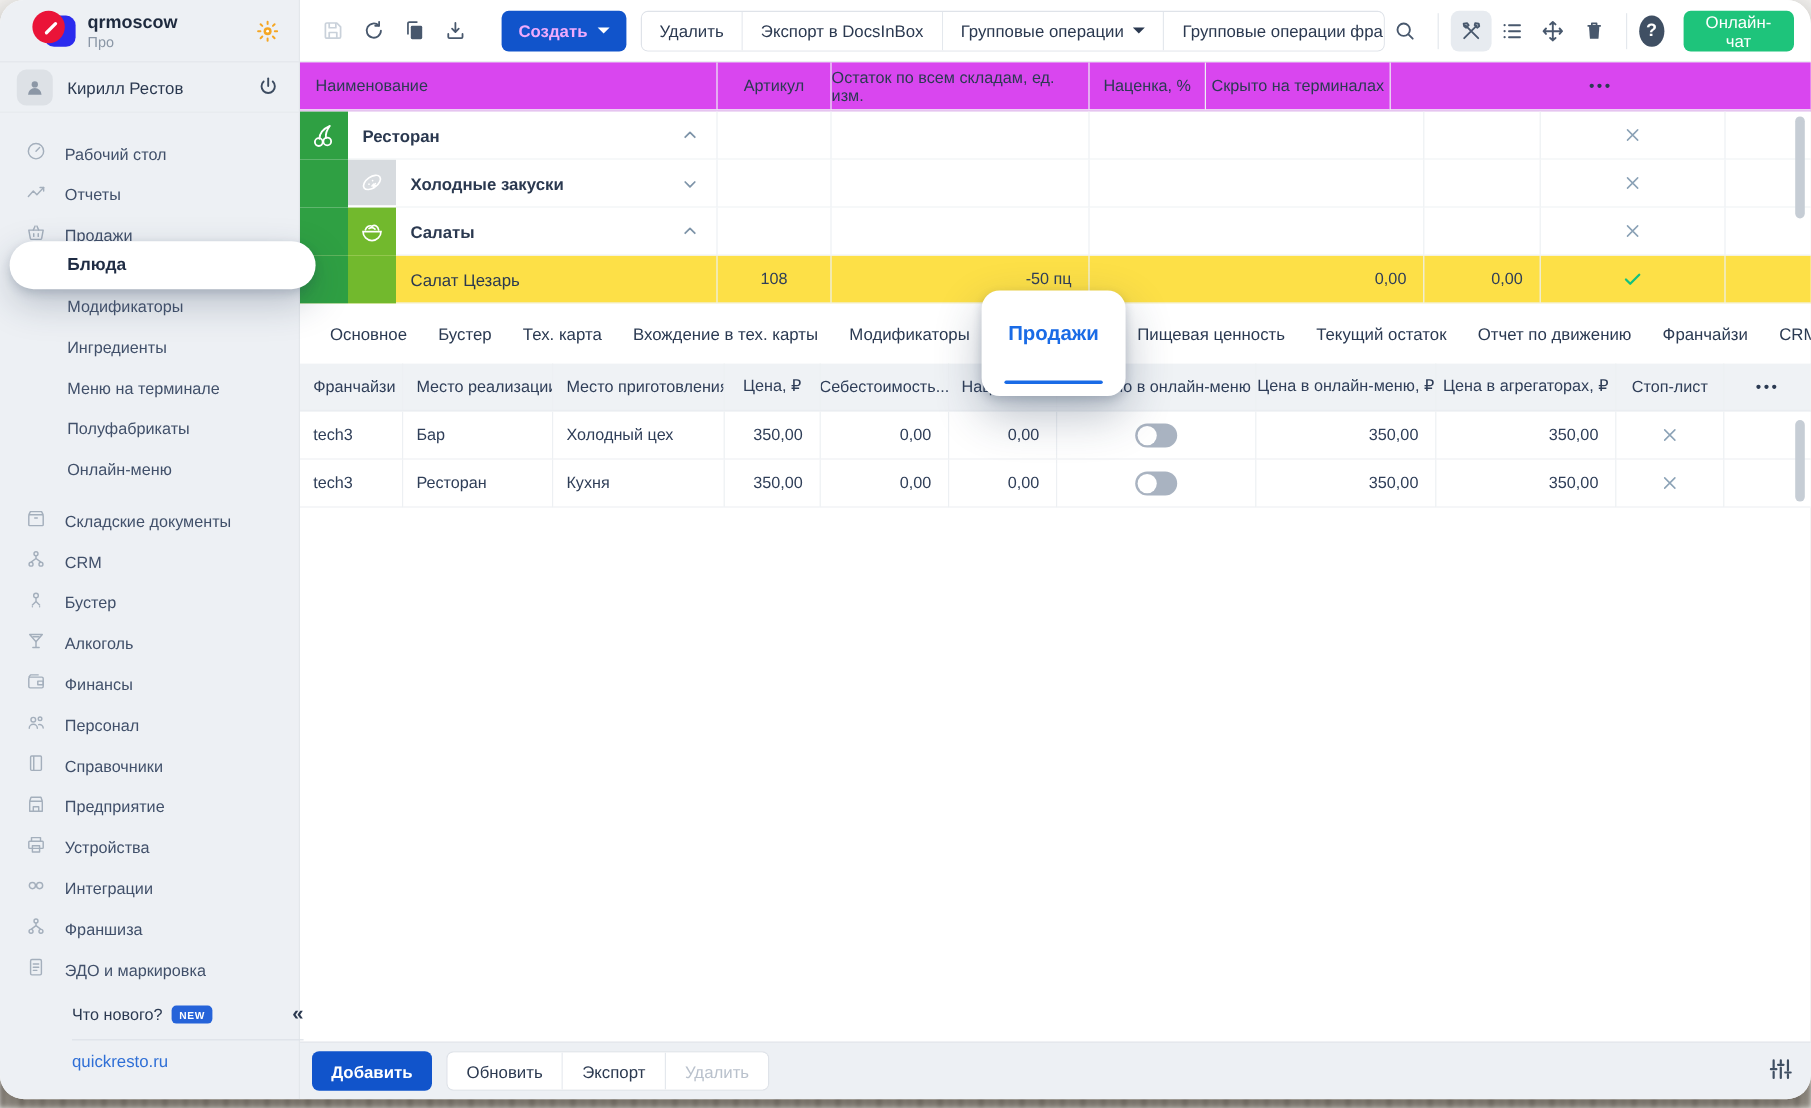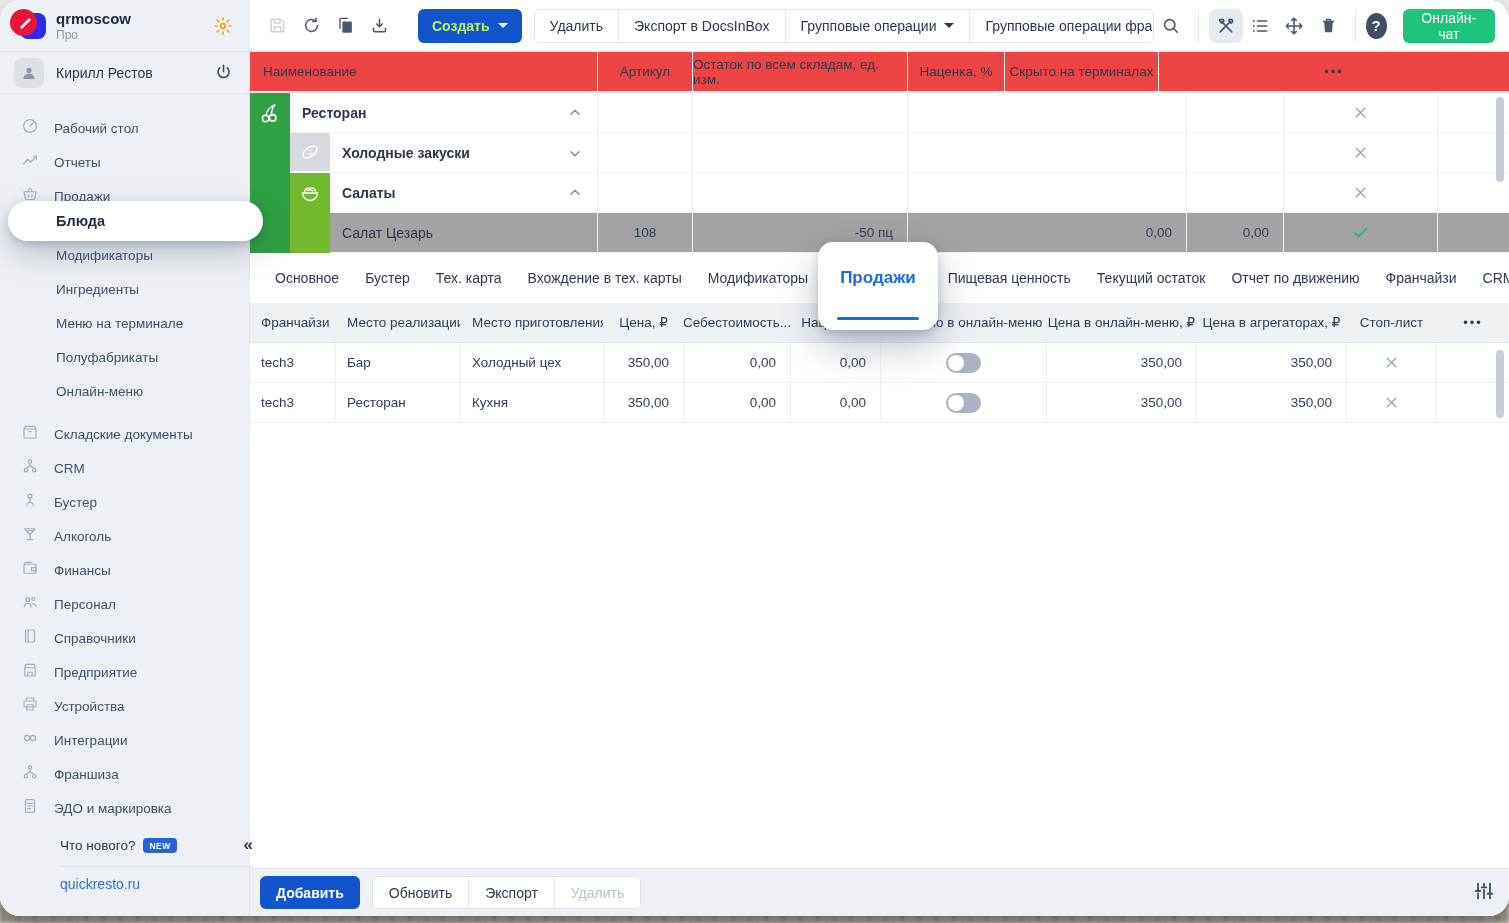--- a/index.html
+++ b/index.html
@@ -5,21 +5,21 @@
   * { margin:0; padding:0; box-sizing:border-box; }
   html,body { width:1509px; height:923px; background:#f6f5f3; font-family:"Liberation Sans","DejaVu Sans",sans-serif; overflow:hidden; }
   .desk-strip { position:absolute; left:0; bottom:0; width:100%; height:22px; background:#a49f96;
     background-image:repeating-linear-gradient(90deg, rgba(60,55,50,.45) 0 3px, rgba(160,155,148,0) 3px 9px, rgba(90,85,80,.35) 9px 11px, rgba(160,155,148,0) 11px 17px);
     filter:blur(2px); }
   .window { position:absolute; left:0; top:0; width:1509px; height:916px; background:#fff; border-radius:20px; overflow:hidden;
     box-shadow:0 10px 30px rgba(70,62,52,.55); }
 
   
   .sidebar { position:absolute; left:0; top:0; width:250px; height:100%; background:#edf0f4; border-right:1px solid #e3e7eb; z-index:40; }
-  .brand-row { height:52px; display:flex; align-items:center; padding:0 16px 0 10px; border-bottom:1px solid #e3e7ec; }
+  .brand-row { height:52px; display:flex; align-items:center; padding:0 16px 0 27px; border-bottom:1px solid #e3e7ec; }
   .logo-mark { position:relative; width:36px; height:34px; flex:0 0 auto; }
   .logo-sq { position:absolute; right:0; top:4px; width:26px; height:26px; border-radius:8px; background:#2b2bee; }
   .logo-ci { position:absolute; left:0; top:0; width:27px; height:27px; border-radius:50%; background:#ea1438; }
   .logo-slash { position:absolute; left:9px; top:8px; width:13px; height:13px; }
   .brand-text { margin-left:10px; flex:1; }
   .brand-name { font-size:15px; font-weight:700; color:#1e2a3e; }
   .brand-plan { font-size:12px; color:#8b97a6; margin-top:1px; }
   .user-row { height:42px; display:flex; align-items:center; padding:0 16px 0 14px; border-bottom:1px solid #e6eaee; }
   .avatar { width:30px; height:30px; border-radius:8px; background:#dde1e6; display:flex; align-items:center; justify-content:center; }
   .user-name { margin-left:12px; flex:1; font-size:14px; color:#2b3950; }
@@ -40,52 +40,52 @@
   .wn-collapse { margin-left:auto; font-size:17px; font-weight:700; color:#2b3950; cursor:pointer; }
   .side-div { border-top:1px solid #dde2e8; margin:8px 0 9px; }
   .site-link { font-size:14px; color:#2f6fd6; cursor:pointer; }
 
   
   .main { position:absolute; left:250px; top:0; right:0; bottom:0; }
   .toolbar { position:absolute; left:0; top:0; right:0; height:52px; background:#fff; border-bottom:1px solid #e7eaee; display:flex; align-items:center; }
   .tb-ico { width:34px; height:34px; display:flex; align-items:center; justify-content:center; color:#48586d; cursor:pointer; border-radius:7px; flex:0 0 auto; }
   .tb-ico.disabled { color:#c9d1da; cursor:default; }
   .tb-ico.active-tool { background:#e7ebf0; }
-  .btn-create { margin-left:22px; background:#1154cb; color:#bef264; font-size:14px; font-weight:700; border:none; border-radius:6px;
+  .btn-create { margin-left:22px; background:#1154cb; color:#f0abfc; font-size:14px; font-weight:700; border:none; border-radius:6px;
      height:34px; padding:0 14px; display:flex; align-items:center; gap:8px; cursor:pointer; }
   .caret { width:0; height:0; border-left:5px solid transparent; border-right:5px solid transparent; border-top:5px solid currentColor; display:inline-block; }
   .btn-group { margin-left:12px; display:flex; border:1px solid #dfe3e9; border-radius:6px; background:#fff; height:34px; overflow:hidden; }
   .btn-group .gbtn { border:none; background:#fff; font-size:14px; color:#2b3950; padding:0 15px; display:flex; align-items:center; gap:8px; cursor:pointer; border-right:1px solid #e4e8ed; white-space:nowrap; }
   .btn-group .gbtn:last-child { border-right:none; }
   .gbtn .caret { color:#2b3950; }
   .tb-right { margin-left:auto; display:flex; align-items:center; padding-right:14px; }
   .tb-sep { width:1px; height:30px; background:#e4e8ed; margin:0 10px; }
   .help-circle { width:26px; height:26px; border-radius:50%; background:#3f4f63; color:#fff; font-size:15px; font-weight:700; display:flex; align-items:center; justify-content:center; cursor:pointer; }
   .btn-chat { margin-left:16px; background:#1ec47b; color:#fff; border:none; border-radius:6px; height:34px; padding:0 16px; font-size:14px; cursor:pointer; }
 
   
   .cat { position:absolute; left:0; top:52px; right:0; }
   .crow { display:flex; height:40px; align-items:stretch; background:#fff; }
-  .cat-head { height:41px; background:#ef4444; border-bottom:1px solid #e3e7eb; }
+  .cat-head { height:41px; background:#d946ef; border-bottom:1px solid #e3e7eb; }
   .cat-head .cell { display:flex; align-items:center; justify-content:center; font-size:13.5px; color:#2b3a52; }
   .cat-head .cell.name-h { justify-content:flex-start; padding-left:13px; }
   .cell { border-left:1px solid #edf0f3; position:relative; }
   .cell:first-child { border-left:none; }
   .band { width:40px; flex:0 0 auto; display:flex; align-items:center; justify-content:center; }
   .b-dark { background:#2fa043; }
   .b-grey { background:#d7dbdf; border-bottom:2px solid #fff; }
   .b-light { background:#72b92d; }
   .name-cell { display:flex; align-items:center; padding-left:12px; padding-right:12px; position:relative; font-size:14px; color:#2b3950; border-left:none; }
   .name-cell.group { font-weight:700; }
   .chev { position:absolute; right:14px; top:50%; transform:translateY(-50%); color:#7d93a8; cursor:pointer; }
   .w-art { width:95px; } .w-stock { width:215px; } .w-cost { width:279px; } .w-markup { width:97px; } .w-hidden { width:154px; } .w-more { flex:1; }
   .num { display:flex; align-items:center; justify-content:flex-end; padding-right:14px; font-size:13.5px; color:#2f3e58; }
   .ctr { display:flex; align-items:center; justify-content:center; }
   .crow .cell { border-bottom:1px solid #f1f3f6; }
-  .crow.selected { background:#a3a3a3; }
+  .crow.selected { background:#fde047; }
   .art-center { justify-content:center; padding-right:0; }
   .more-dots { font-size:13px; color:#2b3a52; letter-spacing:2px; cursor:pointer; }
 
   
   .tabs { position:absolute; left:0; top:253px; right:0; height:50px; background:#fff; display:flex; align-items:center; gap:26px; padding-left:25px; }
   .tab { font-size:14px; color:#2b3a52; white-space:nowrap; cursor:pointer; }
   .tab.active { position:relative; z-index:30; font-size:17px; font-weight:700; color:#1a6be6; margin:0 6px; }
   .pill-bg { position:absolute; left:-22px; right:-22px; top:-26px; bottom:-42px; background:#fff; border-radius:15px;
      box-shadow:0 3px 8px rgba(30,50,80,.20), 0 16px 38px rgba(30,50,80,.30); z-index:-1; }
   .tab-underline { position:absolute; left:50%; transform:translateX(-50%); bottom:-32px; width:82px; height:3px; background:#1a6be6; border-radius:2px; }

